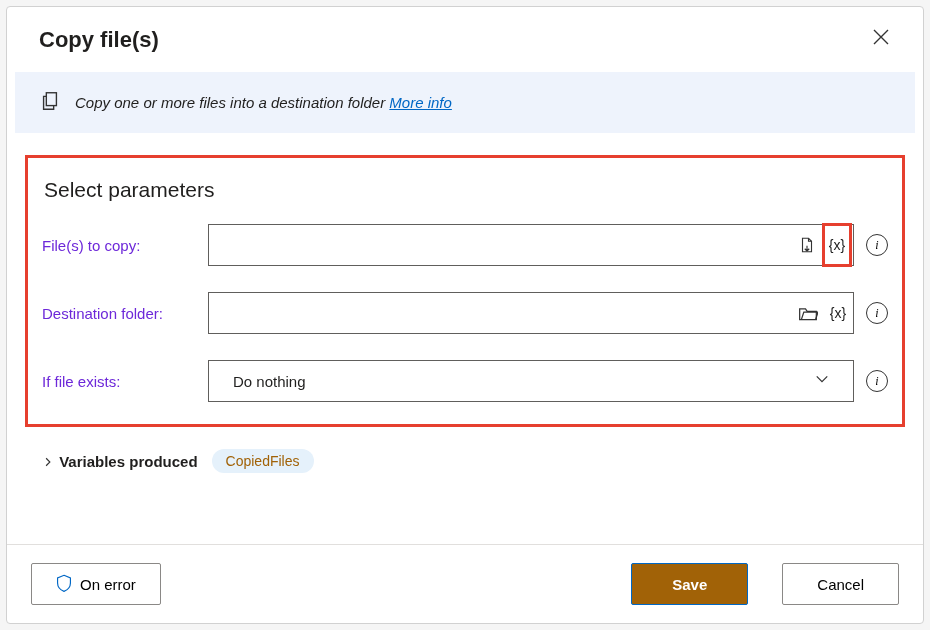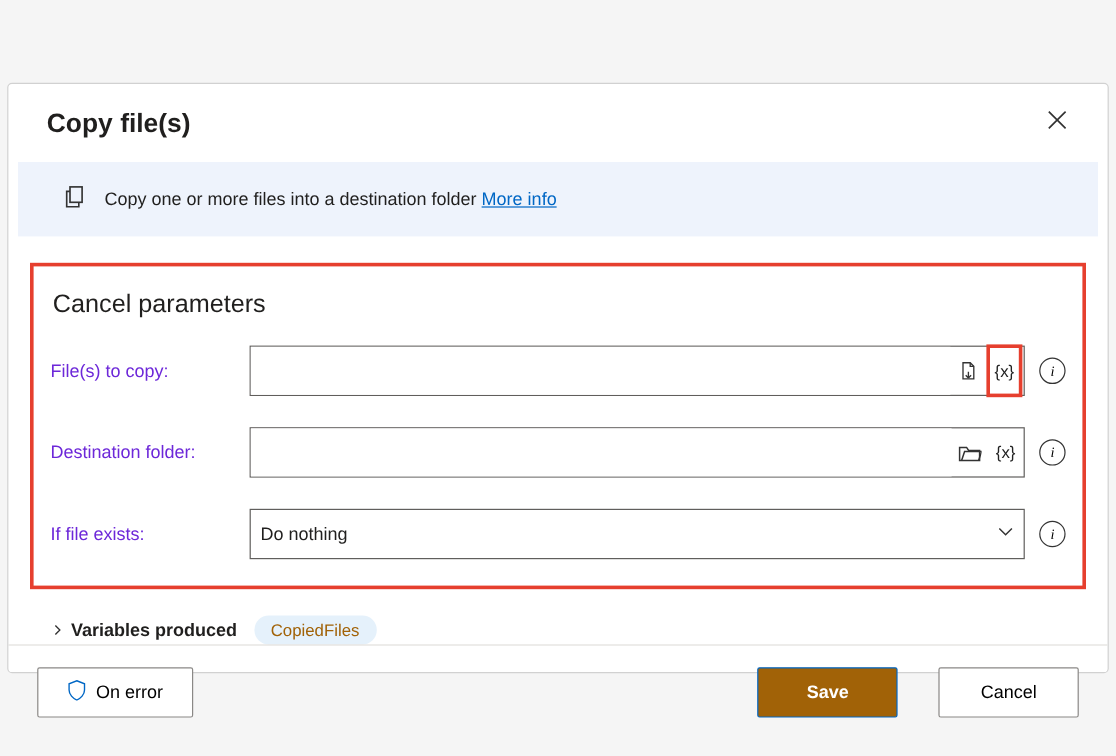--- a/index.html
+++ b/index.html
@@ -3,39 +3,39 @@
   <meta charset="utf-8">
   <style>
     * { box-sizing: border-box; margin: 0; padding: 0; }
     body {
       font-family: "Segoe UI", -apple-system, sans-serif;
       background: #f5f5f5;
       width: 930px; height: 630px;
       display: flex; align-items: center; justify-content: center;
     }
     .dialog {
-      width: 918px; height: 492px;
+      width: 918px; height: 618px;
       background: #fff;
       border: 1px solid #d1d1d1;
       border-radius: 4px;
       display: flex; flex-direction: column;
       position: relative;
     }
     .titlebar {
       display: flex; align-items: center; justify-content: space-between;
       padding: 18px 30px 18px 32px;
     }
     .title { font-size: 22px; font-weight: 600; color: #201f1e; }
     .close-btn { font-size: 18px; color: #333; cursor: pointer; padding: 4px; }
     .info-banner {
       background: #eef3fc;
       margin: 0 8px;
-      padding: 18px 36px;
+      padding: 18px 24px;
       display: flex; align-items: center; gap: 14px;
-      font-size: 15px; color: #201f1e;
+      font-size: 15px; color: #201f1e; font-style: italic;
     }
     .banner-icon svg { width: 22px; height: 22px; }
     .more-link { color: #0067c5; text-decoration: underline; cursor: pointer; }
     .params {
       margin: 22px 18px 8px 18px;
       border: 3px solid #e63f2e;
       padding: 20px 14px 22px 14px;
     }
     .params-title { font-size: 21px; font-weight: 400; color: #201f1e; margin-bottom: 22px; padding-left: 2px; }
     .row { display: flex; align-items: center; margin-bottom: 26px; }
@@ -64,21 +64,21 @@
     .info-icon {
       width: 22px; height: 22px; margin-left: 12px;
       border: 1.4px solid #333; border-radius: 50%;
       display: flex; align-items: center; justify-content: center;
       font-size: 12px; font-style: italic; font-family: Georgia, serif;
       cursor: pointer; flex-shrink: 0;
     }
     .select-wrap {
       flex: 1; border: 1px solid #605e5c; height: 42px;
       display: flex; align-items: center; justify-content: space-between;
-      padding: 0 8px; cursor: pointer;
+      padding: 0 24px; cursor: pointer;
     }
     .select-val { font-size: 15px; color: #201f1e; }
     .chev { color: #333; }
     .variables {
       display: flex; align-items: center; gap: 14px;
       padding: 14px 36px 0 36px;
       font-size: 15px;
       text-align: center;
     }
     .variables .caret { color: #333; margin-right: 2px; }
@@ -125,21 +125,21 @@
         <rect x="8" y="3" width="11" height="14"></rect>
         <path d="M8 7 H5 V21 H16 V17"></path>
       </svg>
     </span>
     <span>
       <span>Copy one or more files into a destination folder </span><a class="more-link">More info</a>
     </span>
   </div>
 
   <div class="params">
-    <div class="params-title">Cancel parameters</div>
+    <div class="params-title">Select parameters</div>
 
     <div class="row">
       <div class="row-label">File(s) to copy:</div>
       <div class="input-wrap">
         <input class="input-text" value="" style="">
         <div class="input-icon-btn">
           <svg width="18" height="18" viewBox="0 0 24 24" fill="none" stroke="#333" stroke-width="1.5">
               <path d="M6 3h8l4 4v14H6z"></path>
               <path d="M14 3v4h4"></path>
               <path d="M12 20l3-3M12 20l-3-3M12 20V13"></path>

